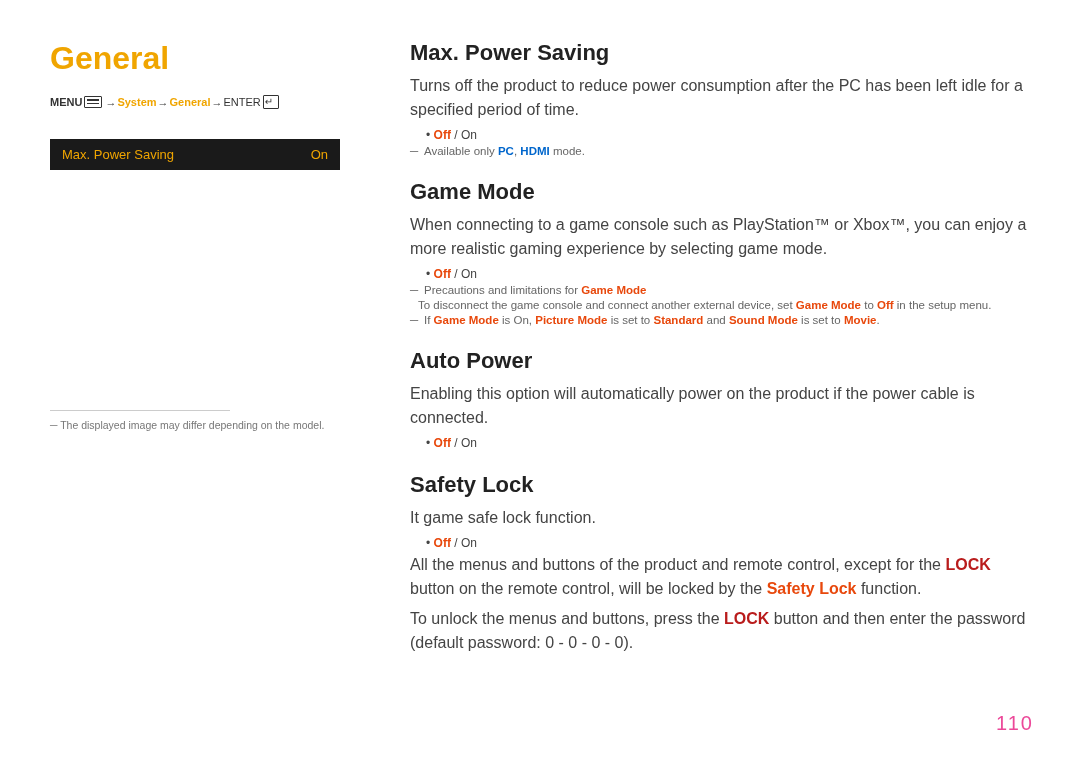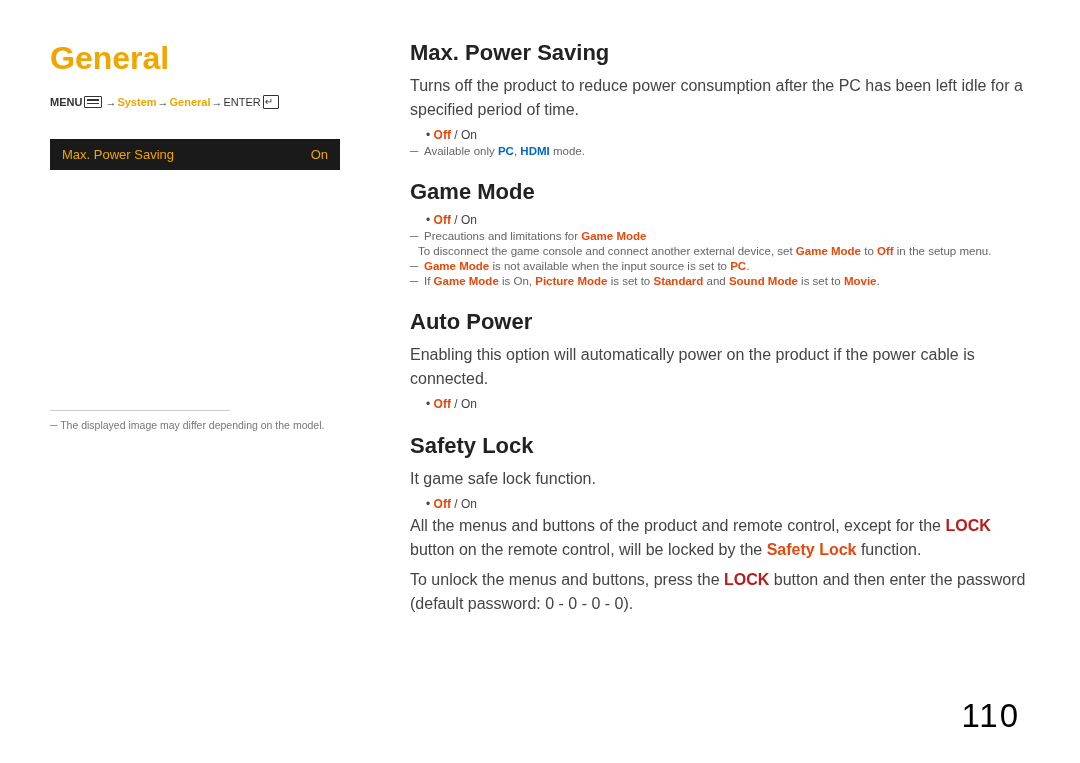--- a/index.html
+++ b/index.html
@@ -183,23 +183,23 @@
     }
     .off-on .slash {
       color: #444;
     }
     .off-on .on {
       color: #444;
     }
     .page-number {
       position: absolute;
       bottom: 28px;
-      right: 60px;
-      font-size: 33px;
-      color: #000000;
+      right: 46px;
+      font-size: 20px;
+      color: #ec4899;
       font-weight: 300;
       letter-spacing: 2px;
     }
     .arrow {
       font-size: 11px;
       margin: 0 1px;
     }
   </style>
 </head>
 <body>
@@ -242,33 +242,31 @@
           <span class="off">Off</span><span class="slash"> / </span><span class="on">On</span>
         </span>
       </p>
       <p class="note-item">
         Available only <span class="highlight-blue">PC</span>, <span class="highlight-blue">HDMI</span> mode.
       </p>
     </div>
 
     <div class="section">
       <h2 class="section-title">Game Mode</h2>
+      <p class="section-desc">When connecting to a game console such as PlayStation™ or Xbox™, you can enjoy a more realistic gaming experience by selecting game mode.</p>
       <p class="bullet-item">
         <span class="off-on">
           <span class="off">Off</span><span class="slash"> / </span><span class="on">On</span>
         </span>
       </p>
       <p class="note-item">
         Precautions and limitations for <span class="highlight-orange">Game Mode</span>
       </p>
       <p class="note-indent">
         To disconnect the game console and connect another external device, set <span class="highlight-orange">Game Mode</span> to <span class="highlight-orange">Off</span> in the setup menu.
-      </p>
-      <p class="note-item">
-        <span class="highlight-orange">Game Mode</span> is not available when the input source is set to <span class="highlight-orange">PC</span>.
       </p>
       <p class="note-item">
         If <span class="highlight-orange">Game Mode</span> is On, <span class="highlight-orange">Picture Mode</span> is set to <span class="highlight-orange">Standard</span> and <span class="highlight-orange">Sound Mode</span> is set to <span class="highlight-orange">Movie</span>.
       </p>
     </div>
 
     <div class="section">
       <h2 class="section-title">Auto Power</h2>
       <p class="section-desc">Enabling this option will automatically power on the product if the power cable is connected.</p>
       <p class="bullet-item">

